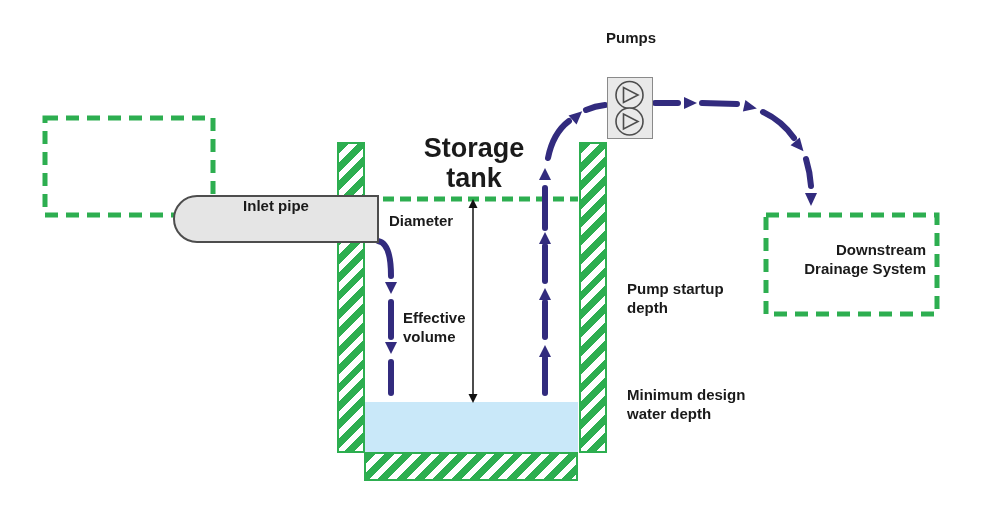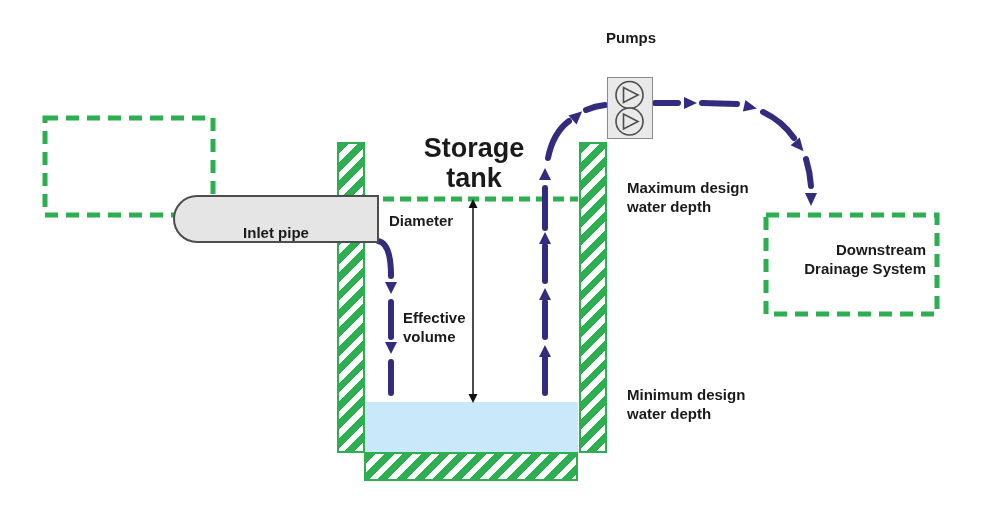--- a/index.html
+++ b/index.html
@@ -28,21 +28,21 @@
     color:var(--text);white-space:normal;
   }
   .title{
     position:absolute;font-weight:700;font-size:27px;line-height:1.12;
     text-align:center;color:var(--text);
   }
   #water{background:var(--water);}
   #inlet-pipe{
     background:var(--pipe-fill);border:2px solid var(--pipe-border);
     border-radius:24px 0 0 24px;box-sizing:border-box;
-    display:flex;align-items:flex-end;justify-content:center;
+    display:flex;align-items:flex-start;justify-content:center;
     font-weight:700;font-size:15px;
   }
   #pump-box{
     background:var(--pump-fill);border:1.5px solid var(--pump-border);
     box-sizing:border-box;
   }
   svg.overlay{position:absolute;left:0;top:0;}
   .box-dash{stroke:var(--green);stroke-width:5;fill:none;stroke-dasharray:13 8;}
   .green-dash{stroke:var(--green);stroke-width:5;fill:none;stroke-dasharray:11 6;}
   .navy{stroke:var(--navy);stroke-width:6;fill:none;stroke-linecap:round;}
@@ -129,19 +129,19 @@
 
   <div class="label" style="left:781px;top:240px;width:145px;text-align:right;">Downstream Drainage System</div>
 
 
   <div class="label" style="left:389px;top:211px;width:90px;">Diameter</div>
 
   <div class="label" style="left:403px;top:284px;width:95px;margin-top:24px;">Effective volume</div>
 
   <div class="label" style="left:606px;top:28px;width:70px;">Pumps</div>
 
-  <div class="label" style="left:627px;top:178px;width:145px;">Maximum design water depth</div>
 
+  <div class="label" style="left:627px;top:279px;width:115px;">Pump startup depth</div>
 
   <div class="label" style="left:627px;top:385px;width:145px;">Minimum design water depth</div>
 
 
 </div>
 
 </body></html>

